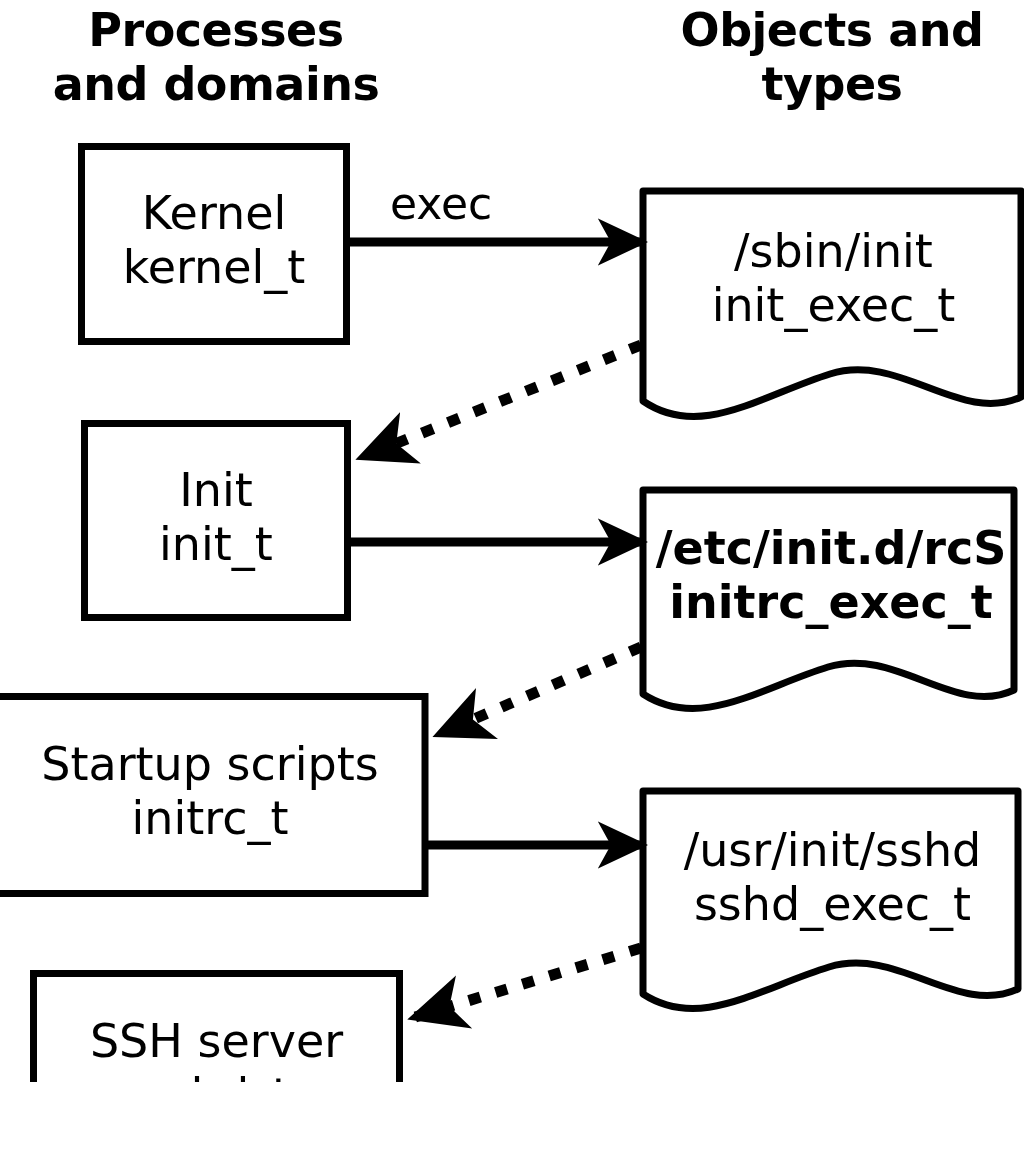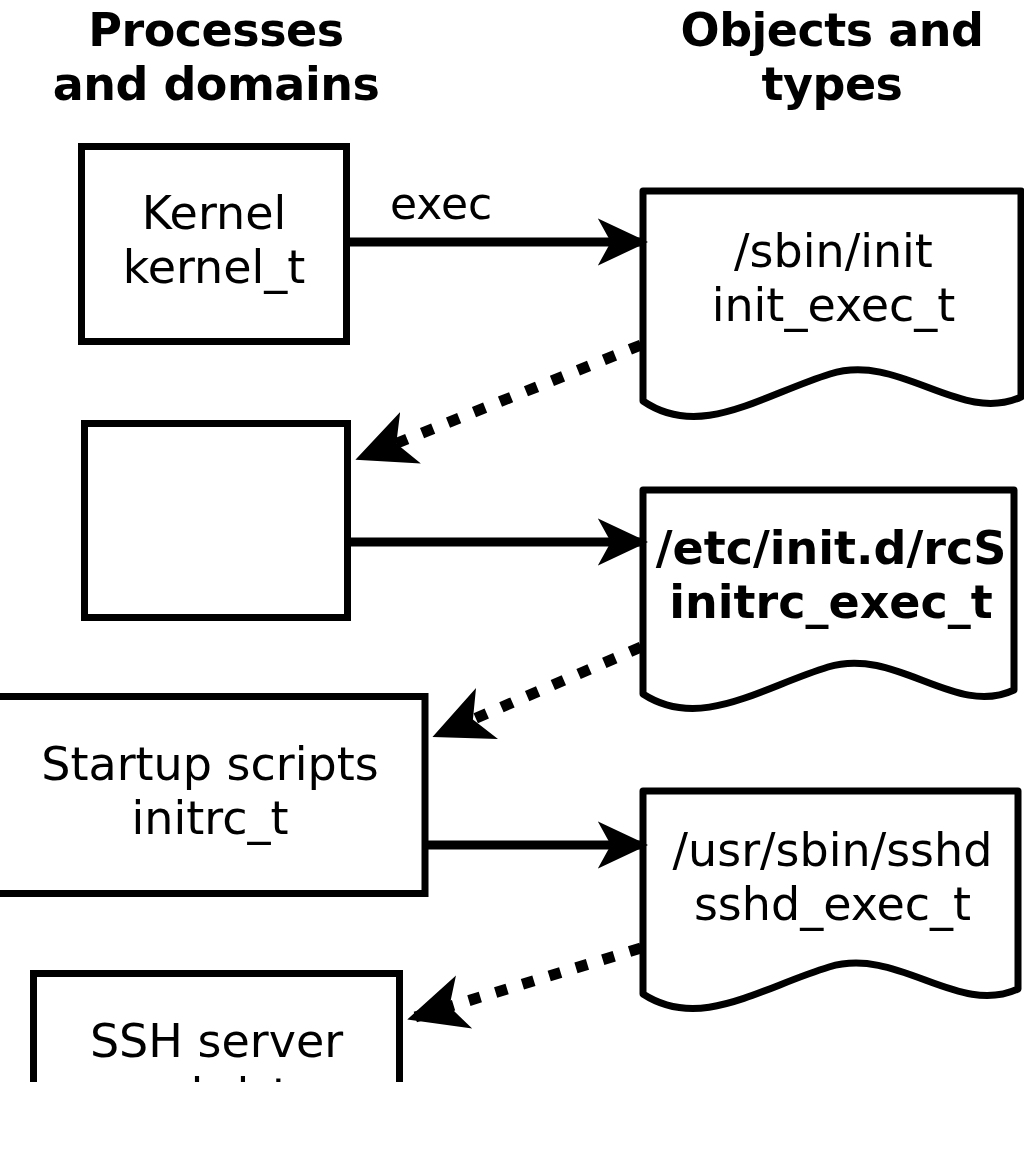--- a/index.html
+++ b/index.html
@@ -124,31 +124,33 @@
 
   <div class="col-header" id="header-left">Processes
 and domains</div>
 
   <div class="col-header" id="header-right">Objects and
 types</div>
 
   <div class="node-label" style="left:81px;  top:186px;  width:266px;">Kernel
 kernel_t</div>
 
+  <div class="node-label" style="left:84px;  top:463px;  width:264px;">Init
+init_t</div>
 
   <div class="node-label" style="left:-6px;  top:737px;  width:432px;">Startup scripts
 initrc_t</div>
 
   <div class="node-label" style="left:33px;  top:1014px; width:367px;">SSH server
 sshd_t</div>
 
   <div class="node-label" style="left:646px; top:224px;  width:375px;">/sbin/init
 init_exec_t</div>
 
   <div class="node-label" style="left:646px; top:521px;  width:370px;font-weight:bold;">/etc/init.d/rcS
 initrc_exec_t</div>
 
-  <div class="node-label" style="left:646px; top:823px;  width:373px;">/usr/sbin/sshd
+  <div class="node-label" style="left:646px; top:823px;  width:373px;">/usr/init/sshd
 sshd_exec_t</div>
 
   <div class="edge-label" style="left:390px; top:182px; width:220px;">exec</div>
 
 </div>
 
 </body></html>

